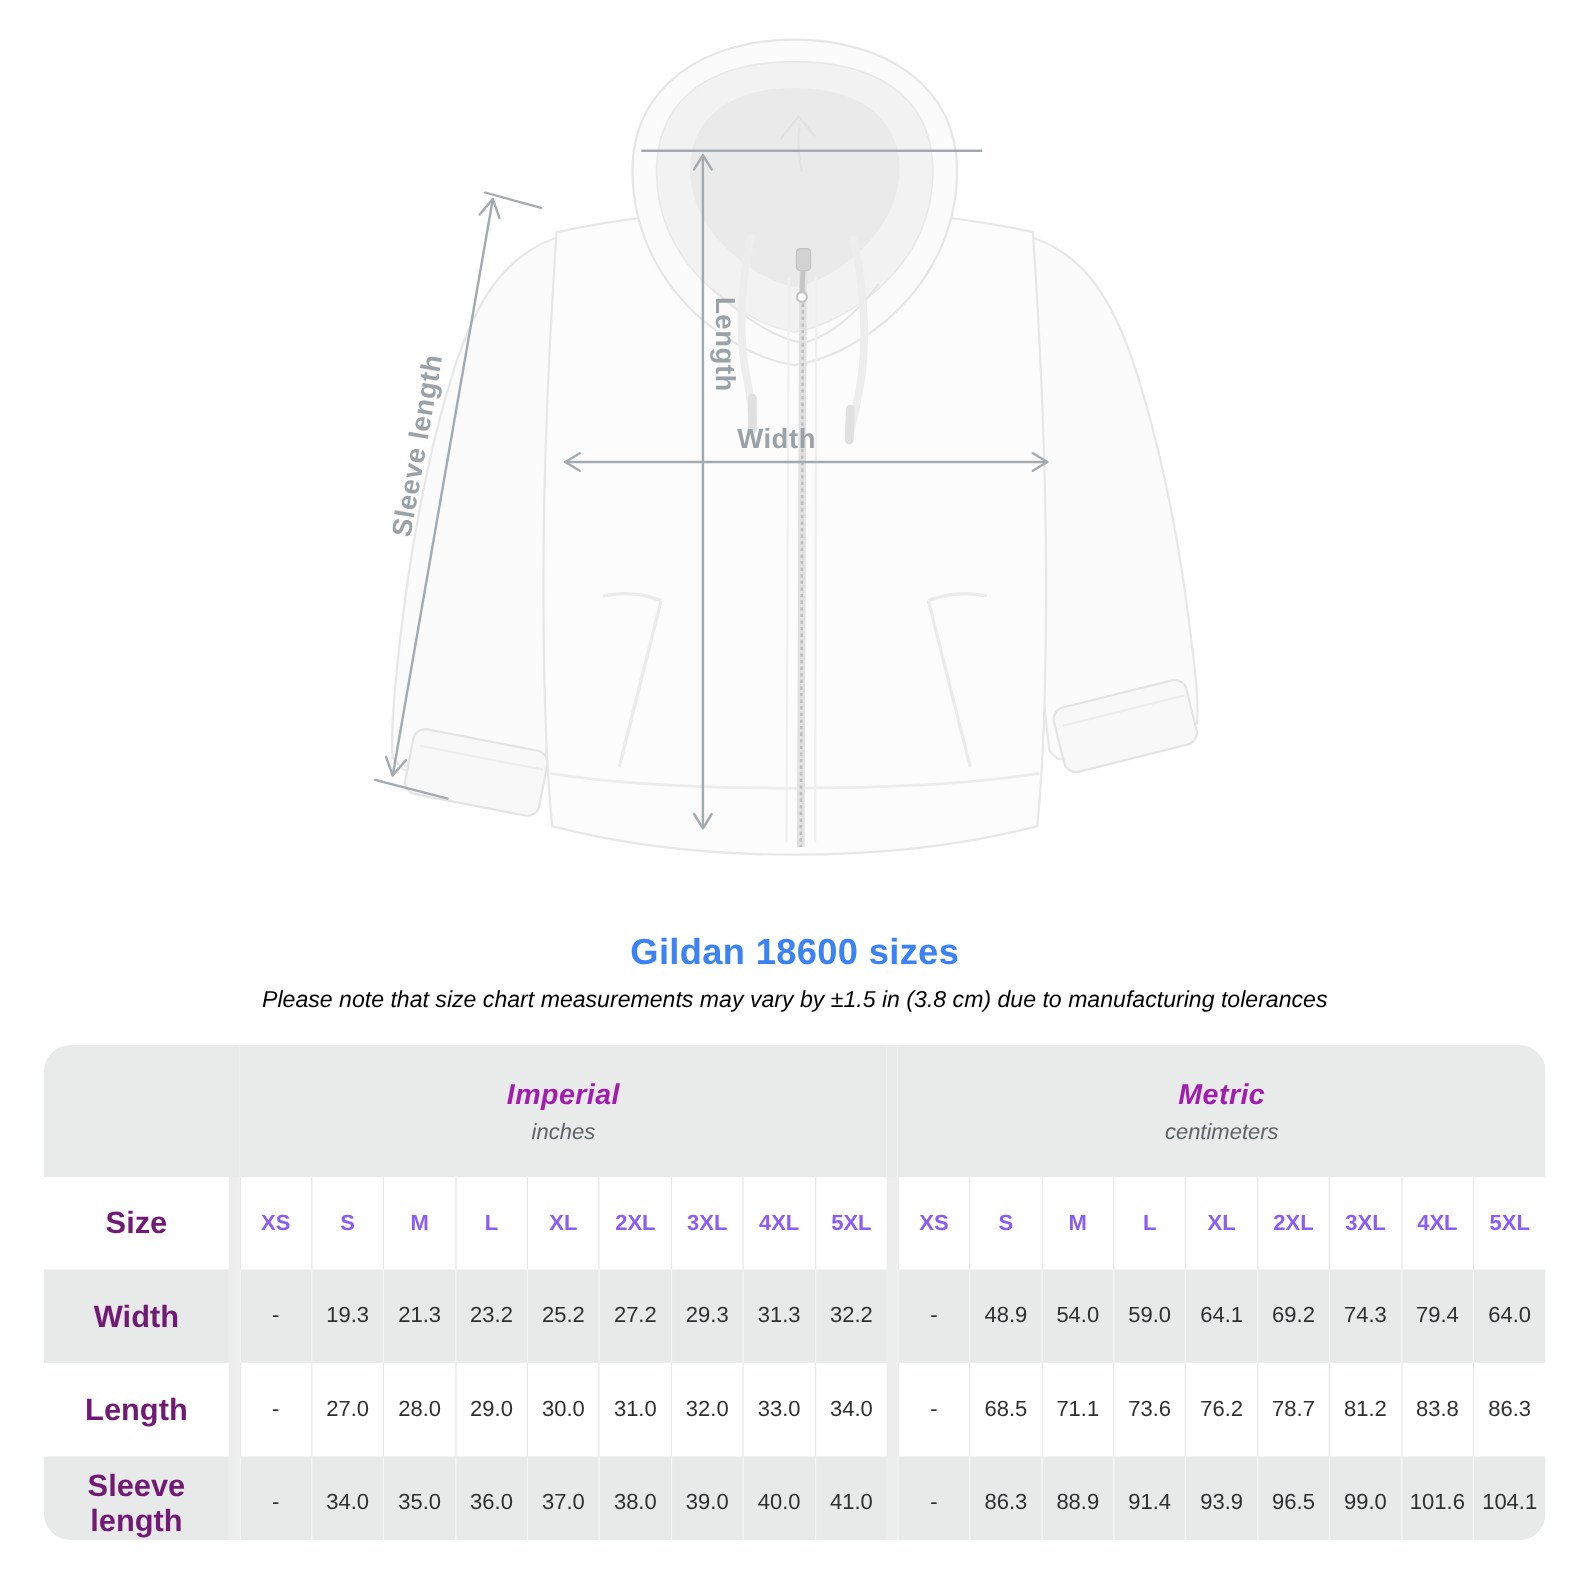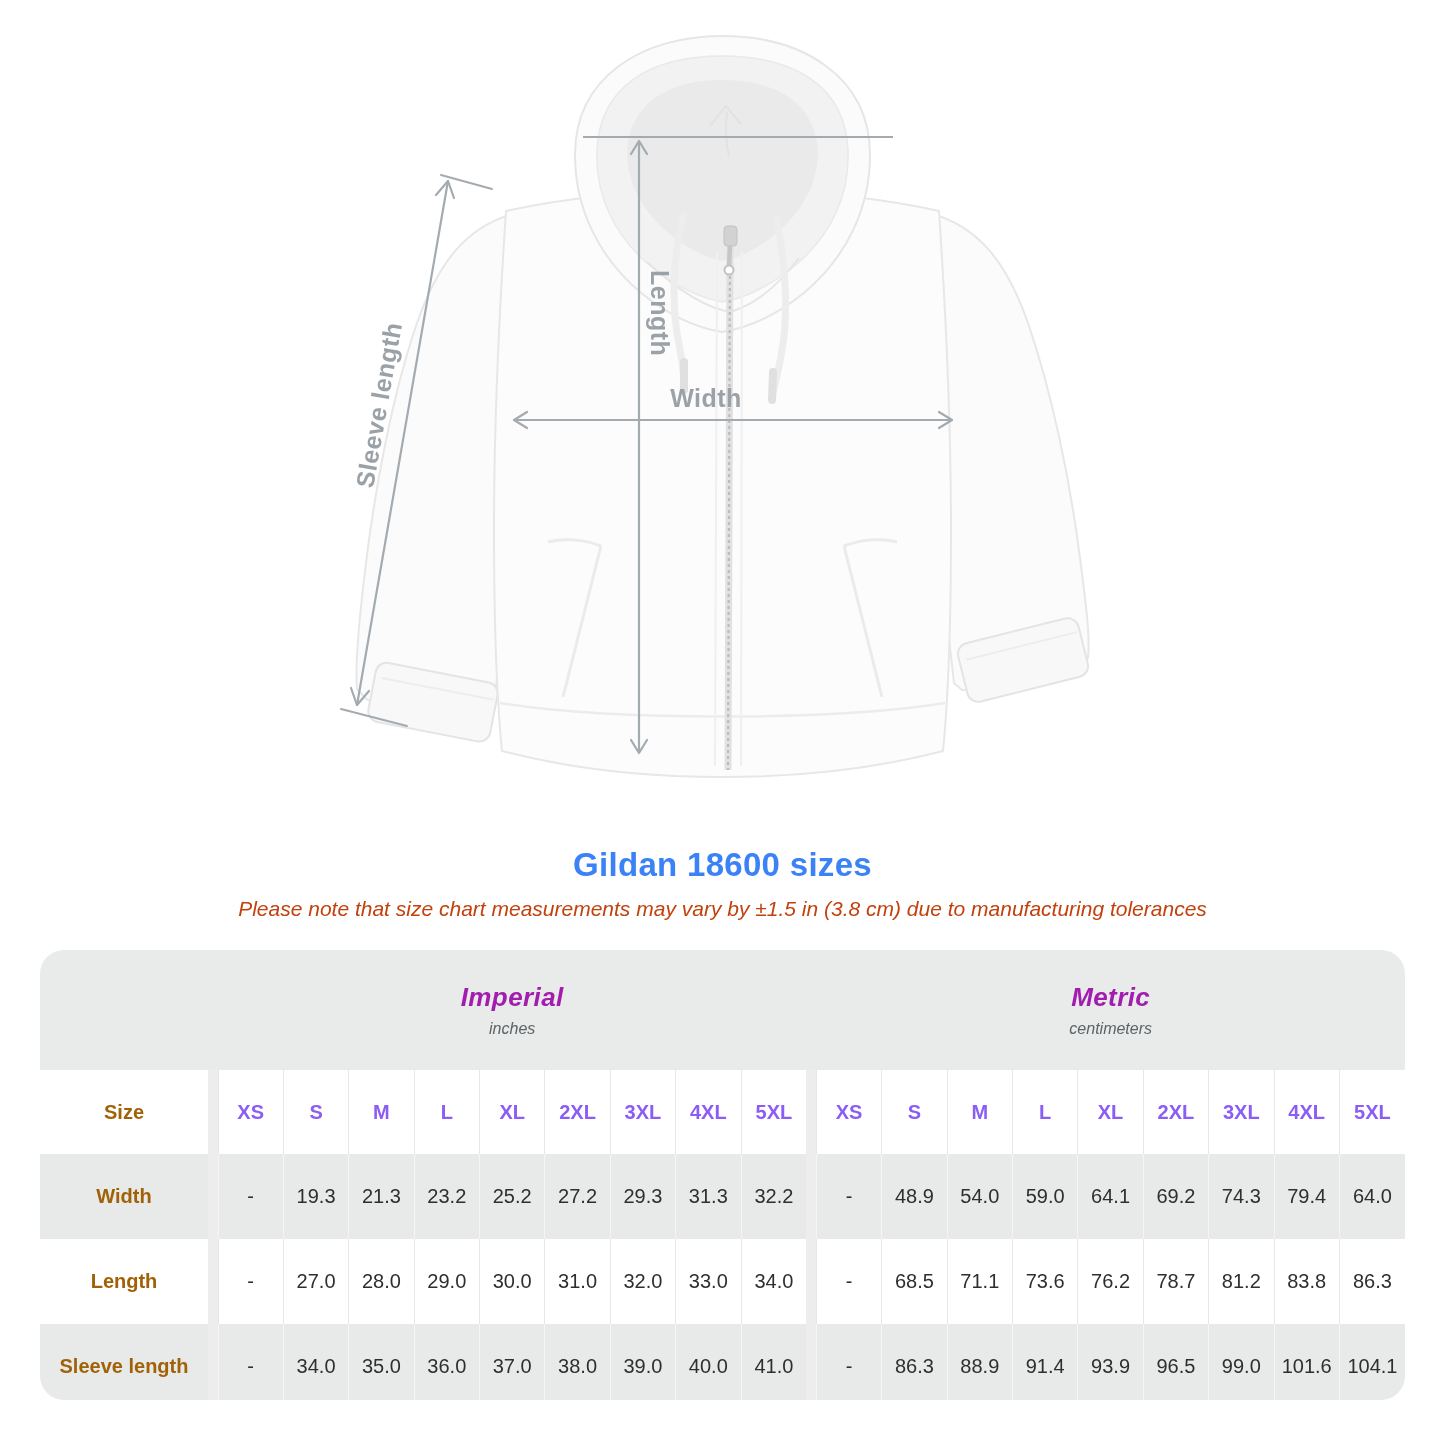--- a/index.html
+++ b/index.html
@@ -16,43 +16,43 @@
   }
 
   
   .title {
     position:absolute; top:846px; left:0; width:100%;
     text-align:center; font-size:33px; font-weight:700; color:#3b82f6;
     letter-spacing:.3px;
   }
   .subtitle {
     position:absolute; top:897px; left:0; width:100%;
-    text-align:center; font-style:italic; font-size:21px; color:#c2410c;
+    text-align:center; font-style:italic; font-size:21px; color:#000000;
   }
 
   
   .card {
     position:absolute; left:40px; top:950px; width:1365px; height:450px;
     border-radius:24px; overflow:hidden;
   }
   table.size-table { width:1365px; border-collapse:collapse; table-layout:fixed; }
   col.c-size { width:168px; }
   col.c-gap  { width:10px; }
 
   .band { background:#e9eaea; height:118px; text-align:center; vertical-align:middle; }
   .unit-name { font-size:26px; font-weight:700; font-style:italic; color:#a21caf; letter-spacing:.4px; }
-  .unit-sub  { font-size:16px; font-style:italic; color:#5d6367; margin-top:7px; font-weight:400;text-align:center; }
+  .unit-sub  { font-size:20px; font-style:italic; color:#5d6367; margin-top:7px; font-weight:400;text-align:center; }
 
   tr.light  { background:#ffffff; }
   tr.stripe { background:#e8e9e9; }
   tr.cols-row > * { height:82px; }
   tr.data-row > * { height:83px; }
 
   th.label-col {
-    font-size:20px; font-weight:700; color:#a16207; text-align:center;
+    font-size:28px; font-weight:700; color:#701a75; text-align:center;
   }
   th.szh { font-size:20px; font-weight:700; color:#8b5cf6; text-align:center; }
   td.val { font-size:20px; font-weight:400; color:#2d2f30; text-align:center; }
   td.gap { background:#ededed; padding:0; }
 
   tr.light  th.szh, tr.light  td.val { border-left:1px solid #e6e6e6; }
   tr.stripe td.val { border-left:1px solid #f5f5f5; }
 </style>
 </head>
 <body>

